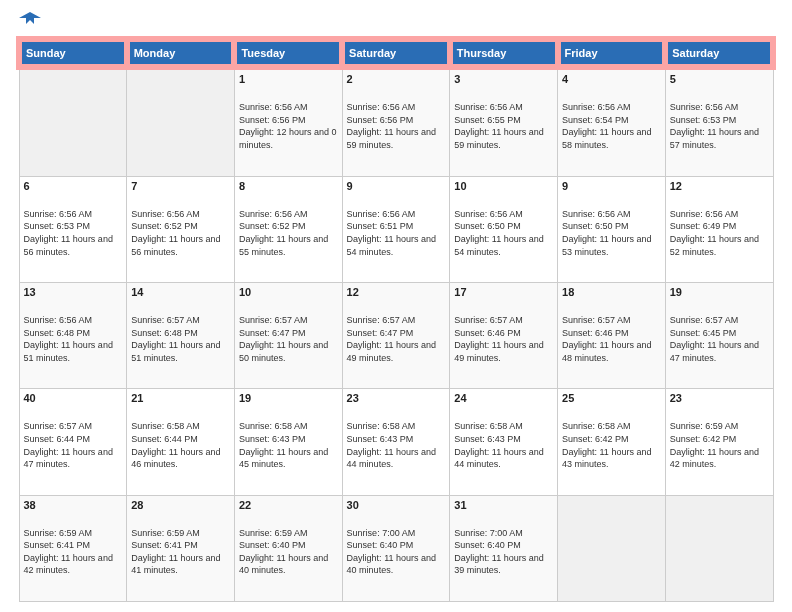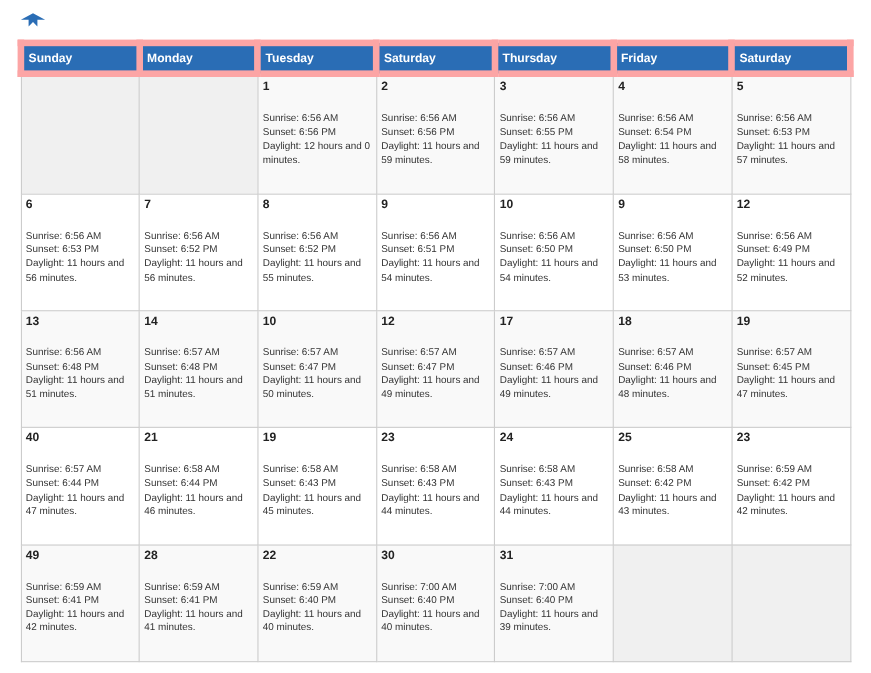--- a/index.html
+++ b/index.html
@@ -243,21 +243,21 @@
             <span class="day-number">25</span>
             <div class="day-info">Sunrise: 6:58 AM<br>Sunset: 6:42 PM<br>Daylight: 11 hours and 43 minutes.</div>
           </td>
           <td>
             <span class="day-number">23</span>
             <div class="day-info">Sunrise: 6:59 AM<br>Sunset: 6:42 PM<br>Daylight: 11 hours and 42 minutes.</div>
           </td>
         </tr>
         <tr>
           <td>
-            <span class="day-number">49</span>
+            <span class="day-number">38</span>
             <div class="day-info">Sunrise: 6:59 AM<br>Sunset: 6:41 PM<br>Daylight: 11 hours and 42 minutes.</div>
           </td>
           <td>
             <span class="day-number">28</span>
             <div class="day-info">Sunrise: 6:59 AM<br>Sunset: 6:41 PM<br>Daylight: 11 hours and 41 minutes.</div>
           </td>
           <td>
             <span class="day-number">22</span>
             <div class="day-info">Sunrise: 6:59 AM<br>Sunset: 6:40 PM<br>Daylight: 11 hours and 40 minutes.</div>
           </td>

